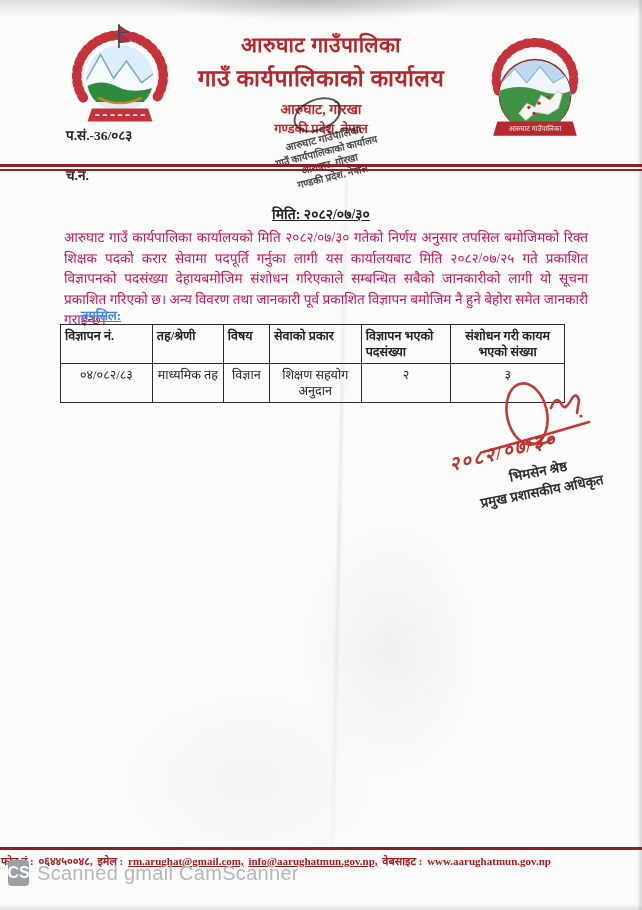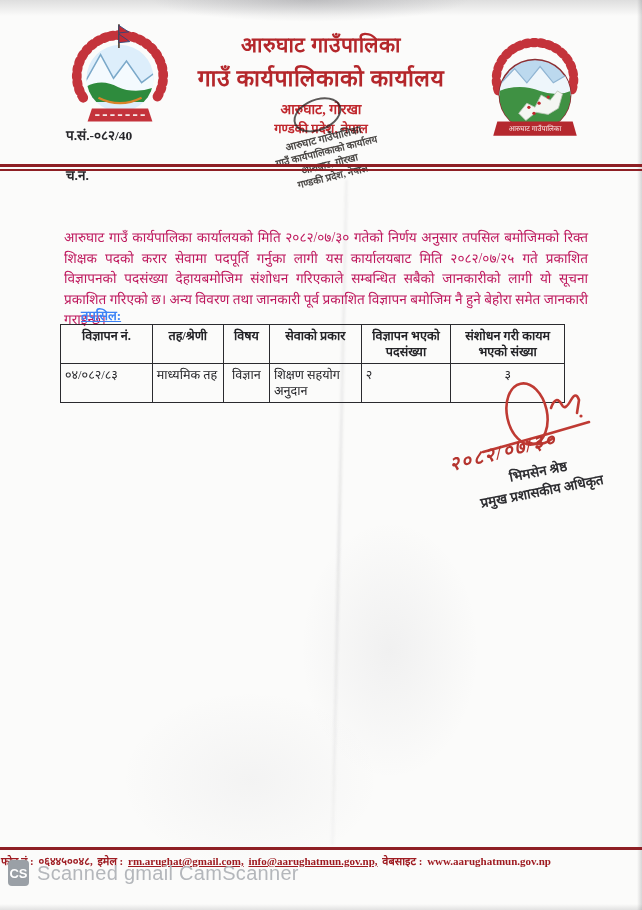--- a/index.html
+++ b/index.html
@@ -60,23 +60,23 @@
     font-size:14px;font-weight:bold;text-decoration:underline;color:#222;}
   .notice-body{position:absolute;left:64px;top:228px;width:524px;margin:0;
     font-size:13.6px;line-height:20.6px;text-align:justify;color:#be185d;}
   .tapasil{position:absolute;left:81px;top:306px;font-size:13px;font-weight:bold;
     text-decoration:underline;color:#3b82f6;}
 
   
   table.notice-table{position:absolute;left:60px;top:324px;width:505px;
     border-collapse:collapse;font-size:12.6px;color:#242428;}
   .notice-table th,.notice-table td{border:1.6px solid #2a2a2e;padding:3px 4px;vertical-align:top;}
-  .notice-table th{font-weight:bold;text-align:center;line-height:16px;}
+  .notice-table th{font-weight:bold;text-align:left;line-height:16px;}
   .notice-table th.al,.notice-table td.al{text-align:center;}
-  .notice-table td{line-height:16px;}
+  .notice-table td{text-align:center;line-height:16px;}
   .c1{width:86px;} .c2{width:64px;margin-left:20px;} .c3{width:38px;} .c4{width:88px;} .c5{width:85px;} .c6{width:112px;}
 
   
   .sig-art{position:absolute;left:455px;top:376px;pointer-events:none;}
   .sig-date{position:absolute;left:448px;top:438px;font-size:19px;font-weight:bold;
     font-style:italic;color:#b5342e;transform:rotate(-14deg);letter-spacing:2px;pointer-events:none;}
   .sig-name-block{position:absolute;left:440px;top:462px;width:200px;text-align:center;
     transform:rotate(-11deg);color:#2e2e32;}
   .sig-name{font-size:13.5px;font-weight:bold;}
   .sig-desig{font-size:13.5px;font-weight:bold;margin-top:2px;white-space:nowrap;}
@@ -85,21 +85,21 @@
   .footer-rule{position:absolute;left:0;top:847px;width:642px;height:3px;background:#8e1f24;}
   .footer-line{position:absolute;left:0;top:853px;width:549px;text-align:center;
     font-size:11px;color:#9e1b21;font-weight:bold;white-space:nowrap;}
   .footer-line span{margin:0 1px;}
   .footer-line .lnk{text-decoration:underline;font-family:"Liberation Serif",serif;}
 
   
   .watermark{position:absolute;left:8px;top:860px;display:flex;align-items:center;gap:8px;}
   .cs-badge{width:21px;height:26px;background:#9aa0a6;color:#fff;border-radius:4px;
     display:flex;align-items:center;justify-content:center;font-family:"Liberation Sans",sans-serif;
-    font-weight:bold;font-size:13px;}
+    font-weight:bold;font-size:16px;}
   .cs-text{font-family:"Liberation Sans",sans-serif;font-size:20px;color:#b4b7bb;letter-spacing:.3px;}
 </style>
 </head>
 <body>
 
 <div class="page">
 
   <div class="scan-top-shadow"></div>
   <div class="scan-top-blob"></div>
   <div class="scan-right-edge"></div>
@@ -147,34 +147,35 @@
       <circle cx="44" cy="68" r="1.6" fill="#c0272d"></circle>
         <circle cx="54" cy="64" r="1.6" fill="#c0272d"></circle>
       <circle cx="63" cy="58" r="1.6" fill="#c0272d"></circle>
         <circle cx="49" cy="74" r="1.6" fill="#c0272d"></circle>
     </g>
     <path d="M13,82 L87,82 L91,96 L9,96 Z" fill="#b5282e"></path>
     <text x="50" y="91" text-anchor="middle" font-size="7" fill="#fdecec">आरुघाट गाउँपालिका</text>
   </svg>
 
   <div class="ref-block">
-    <div class="psn">प.सं.-०८२/40</div>
+    <div class="psn">प.सं.-36/०८३</div>
     <div class="chn">च.न.</div>
   </div>
 
   <div class="stamp">
     <div class="oval"></div>
     <div class="s1">आरुघाट गाउँपालिका</div>
     <div class="s2">गाउँ कार्यपालिकाको कार्यालय</div>
     <div class="s3">आरुघाट, गोरखा</div>
     <div class="s4">गण्डकी प्रदेश, नेपाल</div>
   </div>
 
   <div class="double-rule"></div>
 
+  <div class="notice-date">मिति: २०८२/०७/३०</div>
   <p class="notice-body">आरुघाट गाउँ कार्यपालिका कार्यालयको मिति २०८२/०७/३० गतेको निर्णय अनुसार तपसिल बमोजिमको रिक्त शिक्षक पदको करार सेवामा पदपूर्ति गर्नुका लागी यस कार्यालयबाट मिति २०८२/०७/२५ गते प्रकाशित विज्ञापनको पदसंख्या देहायबमोजिम संशोधन गरिएकाले सम्बन्धित सबैको जानकारीको लागी यो सूचना प्रकाशित गरिएको छ। अन्य विवरण तथा जानकारी पूर्व प्रकाशित विज्ञापन बमोजिम नै हुने बेहोरा समेत जानकारी गराइन्छ।</p>
   <div class="tapasil">तपसिल:</div>
 
   <table class="notice-table">
     <thead>
       <tr>
         <th class="c1">विज्ञापन नं.</th>
         <th class="c2">तह/श्रेणी</th>
         <th class="c3">विषय</th>
         <th class="c4">सेवाको प्रकार</th>

